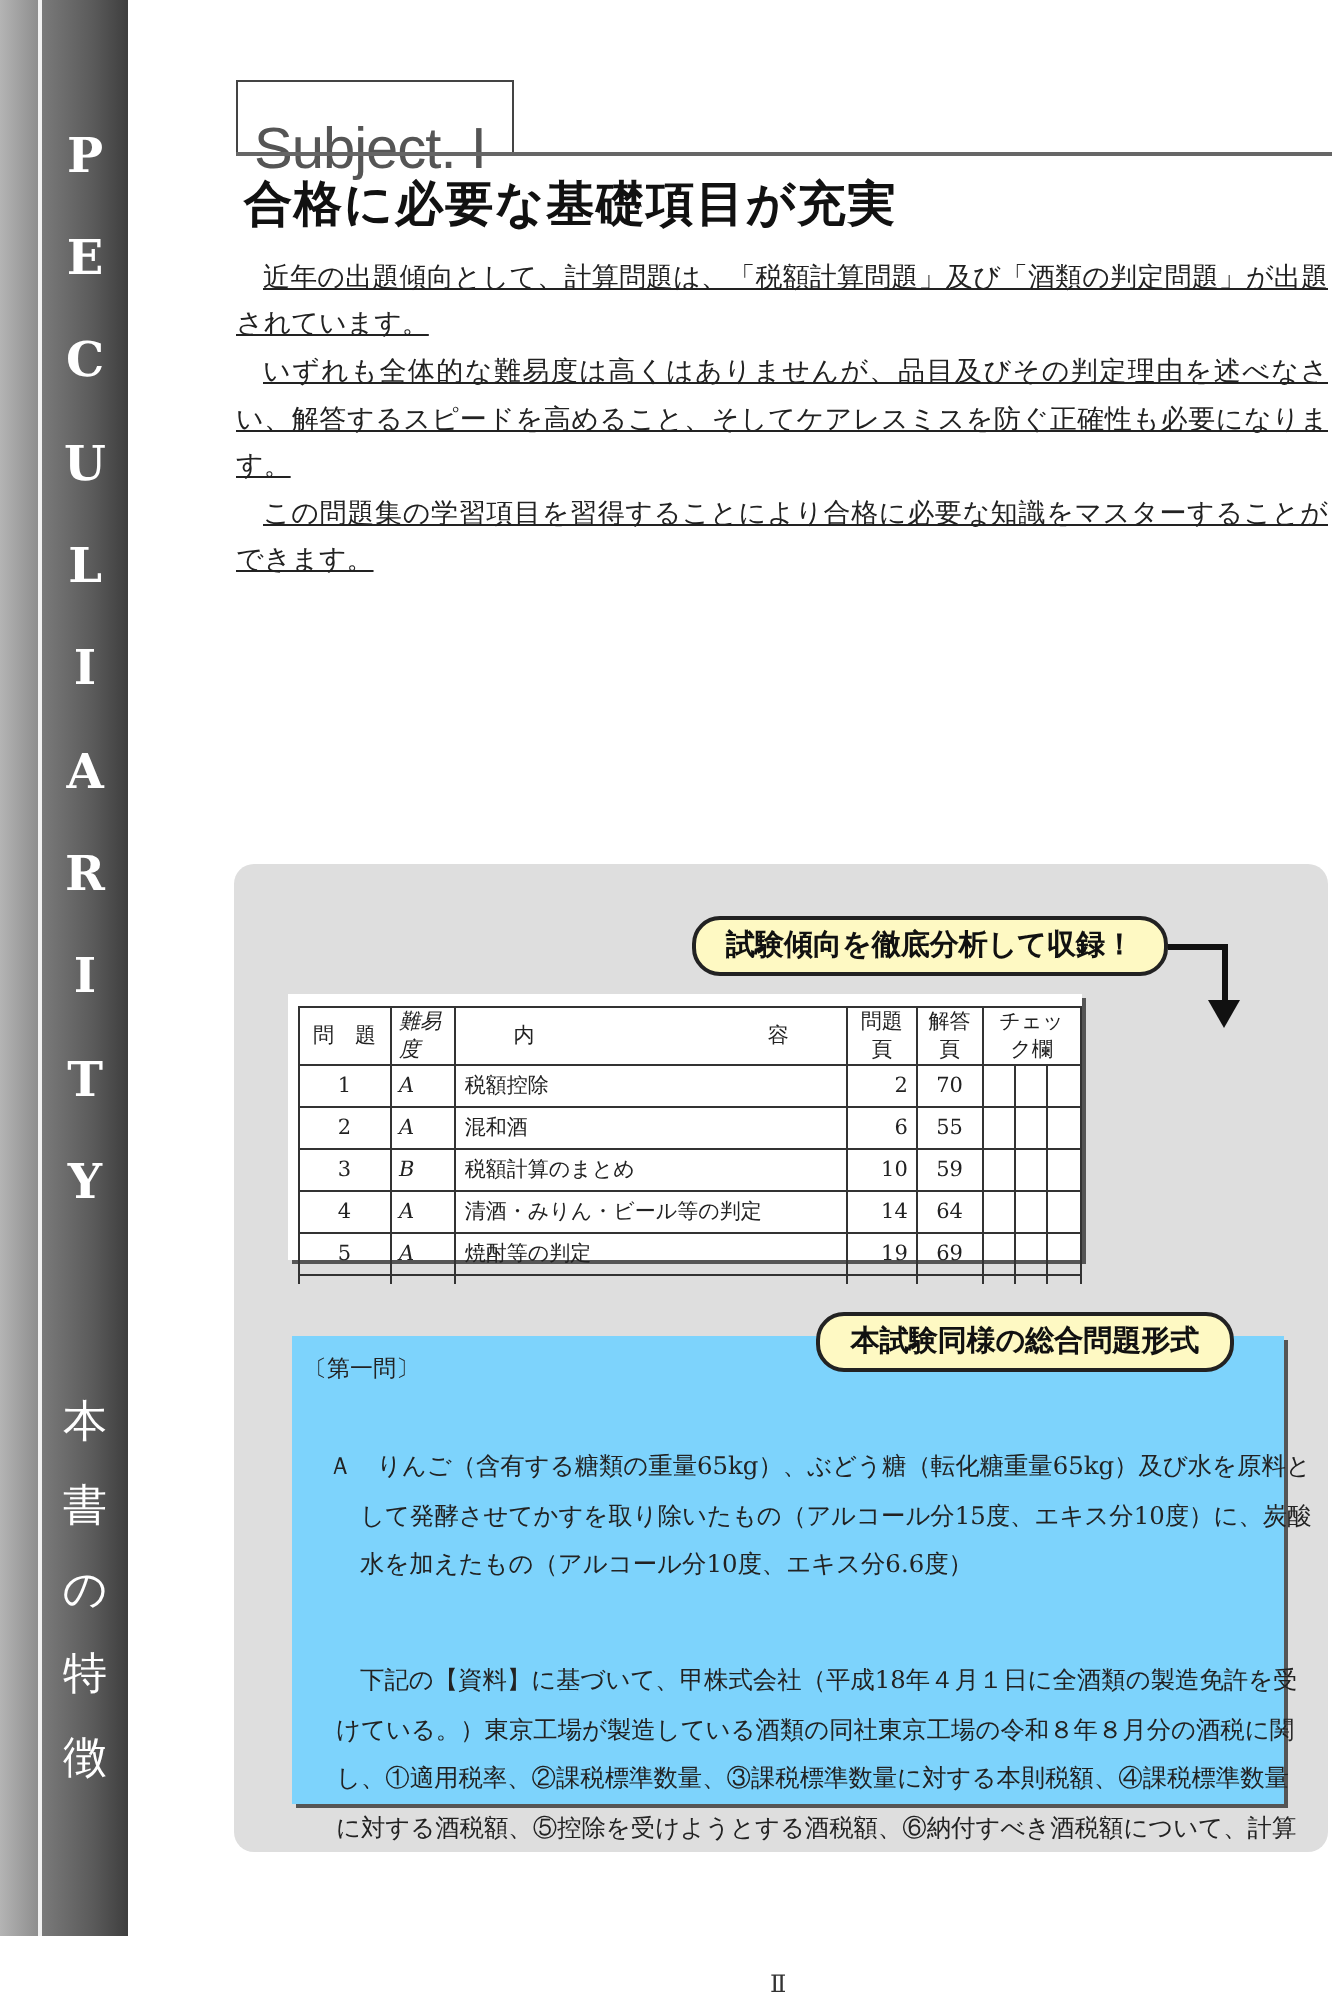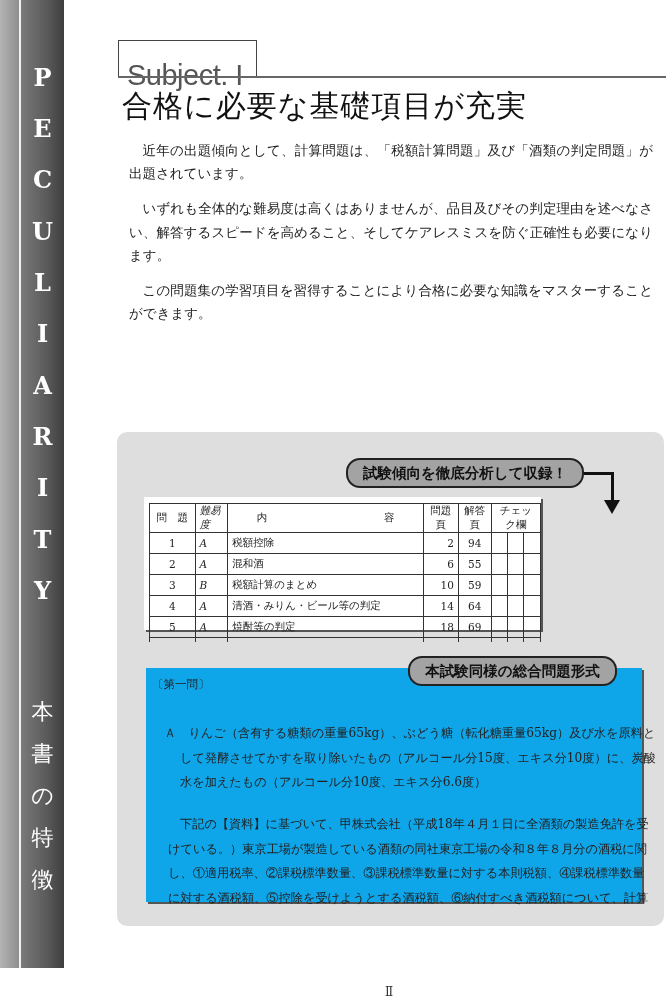--- a/index.html
+++ b/index.html
@@ -13,30 +13,30 @@
   .spine-letter { position:absolute; left:0; width:43px; text-align:center; color:#ffffff;
          font-family:"DejaVu Serif", serif; font-weight:bold; font-size:24px; line-height:24px; }
   .spine-jp { position:absolute; left:0; width:43px; text-align:center; color:#ffffff;
          font-family:"DejaVu Sans", sans-serif; font-size:22px; line-height:22px; }
 
   .subject-box { position:absolute; left:118px; top:40px; width:139px; height:36px;
          border:1px solid #444; border-bottom:none; box-sizing:border-box; }
   .subject-text { position:absolute; left:8px; top:18px; font-family:"Liberation Sans", sans-serif;
          font-size:29px; color:#555; letter-spacing:-0.5px; }
   .subject-rule { position:absolute; left:118px; top:76px; width:548px; height:2px; background:#666; }
-  .heading { position:absolute; left:122px; top:86px; font-size:30px; font-weight:normal; color:#111;
+  .heading { position:absolute; left:122px; top:86px; font-size:24px; font-weight:bold; color:#111;
          letter-spacing:1px; }
 
   .body-text { position:absolute; left:117px; top:127px; width:548px; font-size:13.5px; line-height:23.2px;
          color:#222; }
-  .body-text p { margin:12px; text-indent:1em; text-align:justify; }
+  .body-text p { margin:1px; text-indent:1em; text-align:justify;text-decoration:underline; }
 
   .panel { position:absolute; left:117px; top:432px; width:547px; height:494px; background:#dedede;
          border-radius:10px; }
-  .callout { position:absolute; background:#a3a3a3; border:2px solid #222; border-radius:14px;
+  .callout { position:absolute; background:#fef9c3; border:2px solid #222; border-radius:14px;
          font-weight:bold; font-size:14.5px; color:#111; text-align:center; box-sizing:border-box; }
   .callout1 { left:346px; top:458px; width:238px; height:30px; line-height:26px; }
   .callout2 { left:408px; top:656px; width:209px; height:30px; line-height:26px; }
   .arrow-h { position:absolute; left:584px; top:472px; width:30px; height:3px; background:#111; }
   .arrow-v { position:absolute; left:611px; top:472px; width:3px; height:32px; background:#111; }
   .arrow-head { position:absolute; left:604px; top:500px; width:0; height:0;
          border-left:8px solid transparent; border-right:8px solid transparent; border-top:14px solid #111; }
 
   .sheet1 { position:absolute; left:144px; top:497px; width:397px; height:133px; background:#fff;
          box-shadow:2px 2px 0 #555; }
@@ -44,21 +44,21 @@
          font-family:"DejaVu Serif", serif; font-size:10.5px; color:#222; }
   table.toc td, table.toc th { border:1px solid #333; height:20px; padding:0 4px; font-weight:normal; }
   table.toc th { height:20px; }
   .c-no { width:46px; text-align:center; }
   .c-diff { width:32px; text-align:left;font-style:italic; }
   .c-content { width:233px; text-align:left; }
   .c-qp { width:34px; text-align:right; }
   .c-ap { width:30px; text-align:center; }
   .c-chk { width:12px; }
 
-  .sheet2 { position:absolute; left:146px; top:668px; width:496px; height:234px; background:#0ea5e9;
+  .sheet2 { position:absolute; left:146px; top:668px; width:496px; height:234px; background:#7dd3fc;
          box-shadow:2px 2px 0 #555; }
   .q { position:absolute; left:6px; width:484px; font-family:"DejaVu Serif", serif; font-size:12.2px;
          line-height:24.5px; color:#222; }
   .q-head { font-family:"DejaVu Sans", sans-serif; font-size:11.5px; }
   .indent1 { padding-left:12px; }
   .indent2 { padding-left:28px; text-indent:-16px; }
   .indent3 { padding-left:16px; text-indent:12px; }
 
   .page-num { position:absolute; left:385px; top:985px; font-family:"DejaVu Serif", serif; font-size:12px; color:#333; }
 </style>
@@ -116,21 +116,21 @@
         <th style="width:30px;text-align:center">解答頁</th>
         <th colspan="3" style="width:50px;text-align:center">チェック欄</th>
       </tr>
     </thead>
     <tbody>
       <tr>
         <td class="c-no">1</td>
         <td class="c-diff">A</td>
         <td class="c-content">税額控除</td>
         <td class="c-qp">2</td>
-        <td class="c-ap">94</td>
+        <td class="c-ap">70</td>
         <td class="c-chk"></td>
         <td class="c-chk"></td>
         <td class="c-chk"></td>
       </tr>
       <tr>
         <td class="c-no">2</td>
         <td class="c-diff">A</td>
         <td class="c-content">混和酒</td>
         <td class="c-qp">6</td>
         <td class="c-ap">55</td>
@@ -155,21 +155,21 @@
         <td class="c-qp">14</td>
         <td class="c-ap">64</td>
         <td class="c-chk"></td>
         <td class="c-chk"></td>
         <td class="c-chk"></td>
       </tr>
       <tr>
         <td class="c-no">5</td>
         <td class="c-diff">A</td>
         <td class="c-content">焼酎等の判定</td>
-        <td class="c-qp">18</td>
+        <td class="c-qp">19</td>
         <td class="c-ap">69</td>
         <td class="c-chk"></td>
         <td class="c-chk"></td>
         <td class="c-chk"></td>
       </tr>
       <tr>
         <td class="c-no" style="height:4px;border-bottom:none"></td>
         <td class="c-diff" style="height:4px;border-bottom:none"></td>
         <td class="c-content" style="height:4px;border-bottom:none"></td>
         <td class="c-qp" style="height:4px;border-bottom:none"></td>
@@ -183,18 +183,18 @@
 </div>
 
 <div class="callout callout1">試験傾向を徹底分析して収録！</div>
 <div class="arrow-h"></div>
 <div class="arrow-v"></div>
 <div class="arrow-head"></div>
 
 <div class="sheet2">
   <div class="q q-head" style="top:4px">〔第一問〕</div>
   <div class="q indent2" style="top:53px">Ａ　りんご（含有する糖類の重量65kg）、ぶどう糖（転化糖重量65kg）及び水を原料として発酵させてかすを取り除いたもの（アルコール分15度、エキス分10度）に、炭酸水を加えたもの（アルコール分10度、エキス分6.6度）</div>
-  <div class="q indent3" style="top:144px">下記の【資料】に基づいて、甲株式会社（平成18年４月１日に全酒類の製造免許を受けている。）東京工場が製造している酒類の同社東京工場の令和８年８月分の酒税に関し、①適用税率、②課税標準数量、③課税標準数量に対する本則税額、④課税標準数量に対する酒税額、⑤控除を受けようとする酒税額、⑥納付すべき酒税額について、計算</div>
+  <div class="q indent3" style="top:160px">下記の【資料】に基づいて、甲株式会社（平成18年４月１日に全酒類の製造免許を受けている。）東京工場が製造している酒類の同社東京工場の令和８年８月分の酒税に関し、①適用税率、②課税標準数量、③課税標準数量に対する本則税額、④課税標準数量に対する酒税額、⑤控除を受けようとする酒税額、⑥納付すべき酒税額について、計算</div>
 </div>
 
 <div class="callout callout2">本試験同様の総合問題形式</div>
 
 <div class="page-num">Ⅱ</div>
 
 </body></html>

